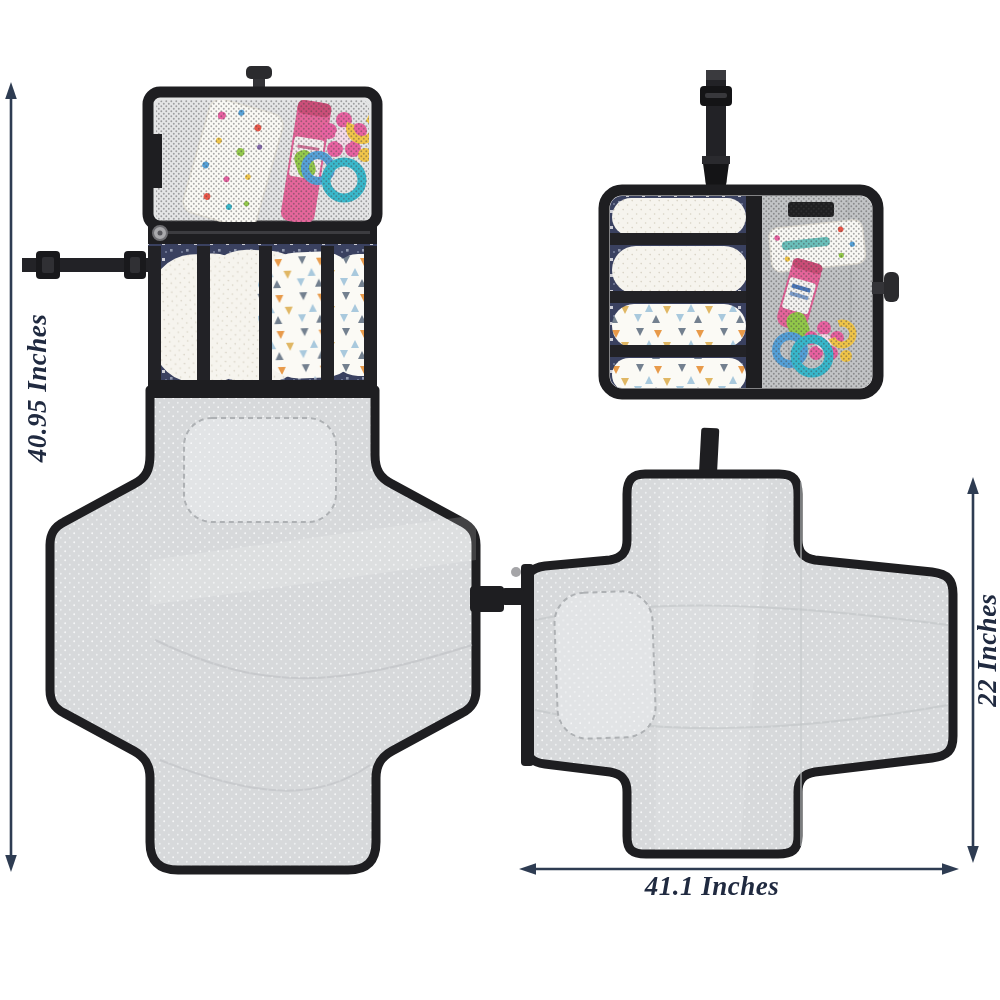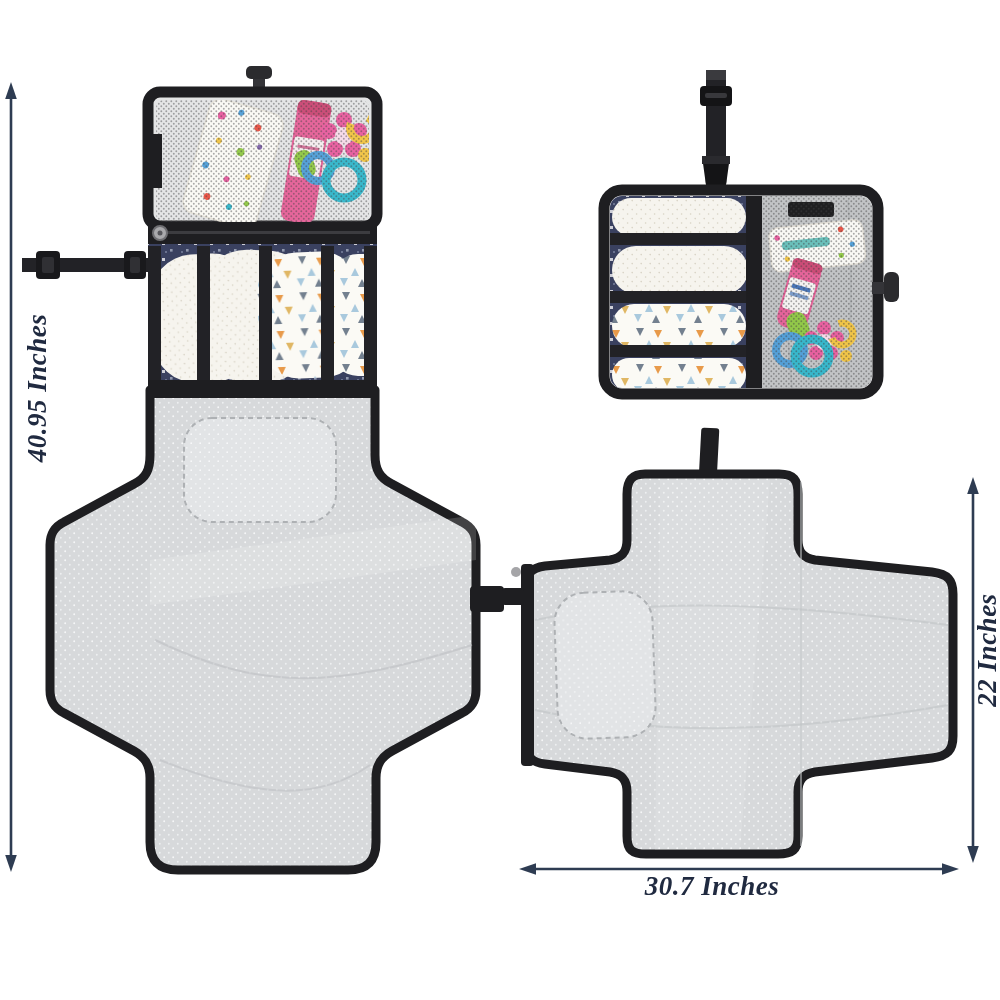--- a/index.html
+++ b/index.html
@@ -276,15 +276,15 @@
   </g>
   <g>
     <line x1="533" y1="869" x2="945" y2="869" stroke="var(--annotation-arrow)" stroke-width="2.6"></line>
     <polygon points="519,869 536,863.2 536,874.8" fill="var(--annotation-arrow)"></polygon>
     <polygon points="959,869 942,863.2 942,874.8" fill="var(--annotation-arrow)"></polygon>
   </g>
 </svg>
 
 <div class="dim-label vert" style="left:37px; top:388px;">40.95 Inches</div>
 <div class="dim-label vert" style="left:987px; top:650px;">22 Inches</div>
-<div class="dim-label" style="left:712px; top:886px;">30.7 Inches</div>
+<div class="dim-label" style="left:712px; top:886px;">41.1 Inches</div>
 
 </div>
 
 </body></html>

